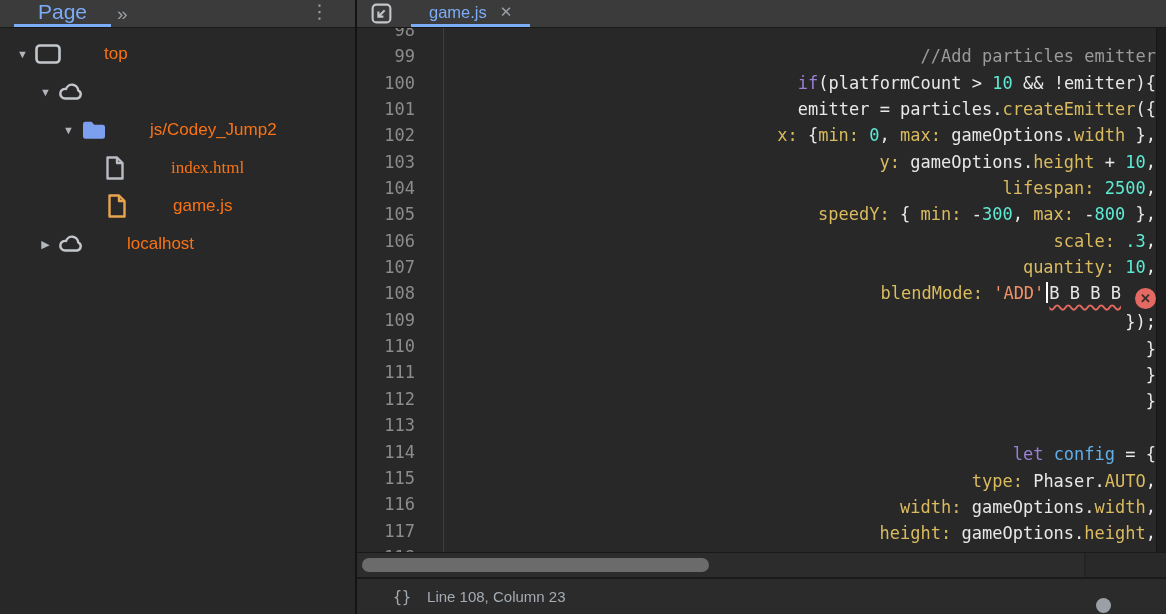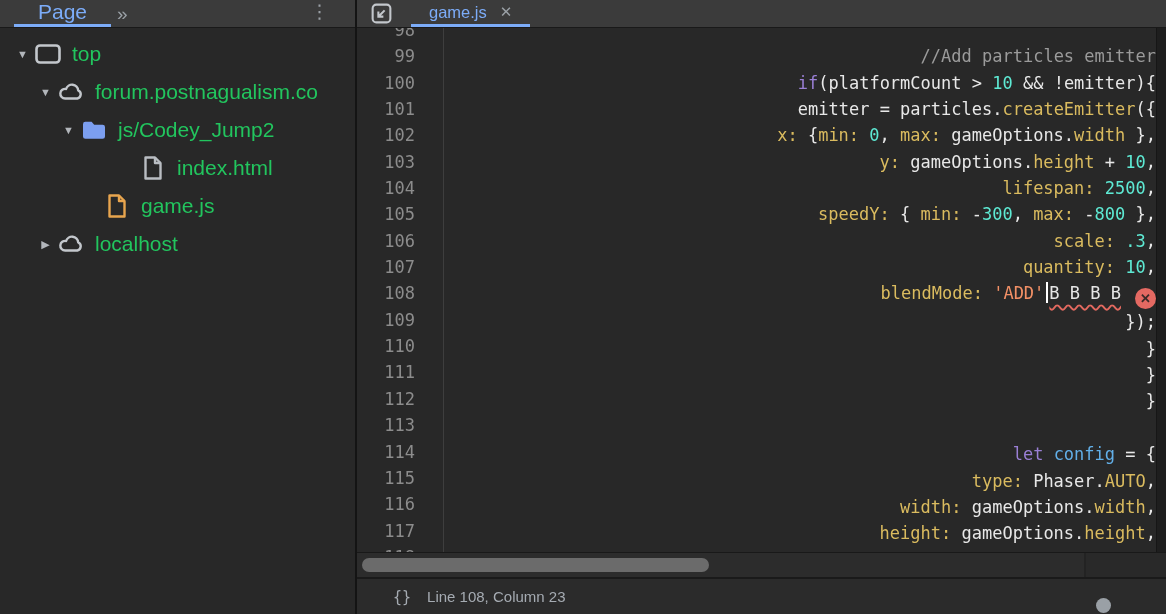--- a/index.html
+++ b/index.html
@@ -14,21 +14,21 @@
             color:#7cacf8;font-size:21px;border-bottom:3px solid #7cacf8;box-sizing:border-box;}
   .overflow-chevrons{display:flex;align-items:center;color:#9aa0a6;font-size:19px;
             padding:0 6px;letter-spacing:-1px;}
   .kebab{margin-left:auto;margin-right:26px;display:flex;align-items:center;
          color:#9aa0a6;font-size:19px;line-height:0;margin-top:-4px;}
   .tree{flex:1;padding-top:7px;overflow:hidden;}
   .tree-row{height:38px;display:flex;align-items:center;white-space:nowrap;overflow:hidden;}
   .tree-arrow{width:17px;text-align:center;font-size:11px;color:#b2b6bb;flex:none;margin-right:3px;}
   .tree-icon{width:28px;height:28px;flex:none;margin-right:10px;display:flex;
              align-items:center;justify-content:center;}
-  .tree-label{font-size:21px;color:#22c55e;}
+  .tree-label{font-size:17px;color:#f97316;margin-left:32px;}
   
   .editor-panel{flex:1;display:flex;flex-direction:column;min-width:0;}
   .editor-tabbar{height:27px;background:#3b3b3b;border-bottom:1px solid #191919;
                  display:flex;align-items:stretch;flex:none;}
   .nav-btn{width:34px;display:flex;align-items:center;justify-content:center;margin-left:7px;}
   .file-tab{margin-left:13px;padding:0 18px;display:flex;align-items:center;gap:13px;
             color:#7cacf8;font-size:16.5px;border-bottom:3px solid #7cacf8;box-sizing:border-box;}
   .tab-close{color:#9aa0a6;font-size:15px;}
   .editor-body{flex:1;display:flex;overflow:hidden;position:relative;background:#282828;}
   .gutter{width:87px;flex:none;box-sizing:border-box;border-right:1px solid #3e3e3e;
@@ -79,32 +79,31 @@
           </span>
           <span class="tree-label">top</span>
         </div>
         <div class="tree-row" style="padding-left: 37px;">
           <span class="tree-arrow">▼</span>
           <span class="tree-icon">
             <svg width="28" height="28" viewBox="0 0 28 28">
               <path d="M8.2 20.5 a4.8 4.8 0 1 1 .9-9.5 a6.2 6.2 0 0 1 12.1 1.4 a4.3 4.3 0 0 1 -.8 8.1 z" fill="none" stroke="#c3c7cc" stroke-width="2.4" stroke-linejoin="round"></path>
             </svg>
           </span>
-          <span class="tree-label">forum.postnagualism.co</span>
         </div>
         <div class="tree-row" style="padding-left: 60px;">
           <span class="tree-arrow">▼</span>
           <span class="tree-icon">
             <svg width="28" height="28" viewBox="0 0 28 28">
               <path d="M3 8.2 a2.4 2.4 0 0 1 2.4-2.4 h6.2 l2.6 2.9 h8.4 a2.4 2.4 0 0 1 2.4 2.4 v9.3 a2.4 2.4 0 0 1 -2.4 2.4 H5.4 A2.4 2.4 0 0 1 3 20.4 z" fill="#7c9ff0"></path>
             </svg>
           </span>
           <span class="tree-label">js/Codey_Jump2</span>
         </div>
-        <div class="tree-row" style="padding-left: 119px;">
+        <div class="tree-row" style="padding-left: 81px; font-family: Liberation Serif, serif;">
           <span class="tree-arrow"></span>
           <span class="tree-icon">
             <svg width="28" height="28" viewBox="0 0 28 28">
               <path d="M6.5 3.5 h9.5 l5.5 5.5 v15.5 h-15 z" fill="none" stroke="#b9bdc2" stroke-width="2.4" stroke-linejoin="round"></path>
               <path d="M16 3.5 v5.5 h5.5" fill="none" stroke="#b9bdc2" stroke-width="2.4" stroke-linejoin="round"></path>
             </svg>
           </span>
           <span class="tree-label">index.html</span>
         </div>
         <div class="tree-row" style="padding-left: 83px;">

